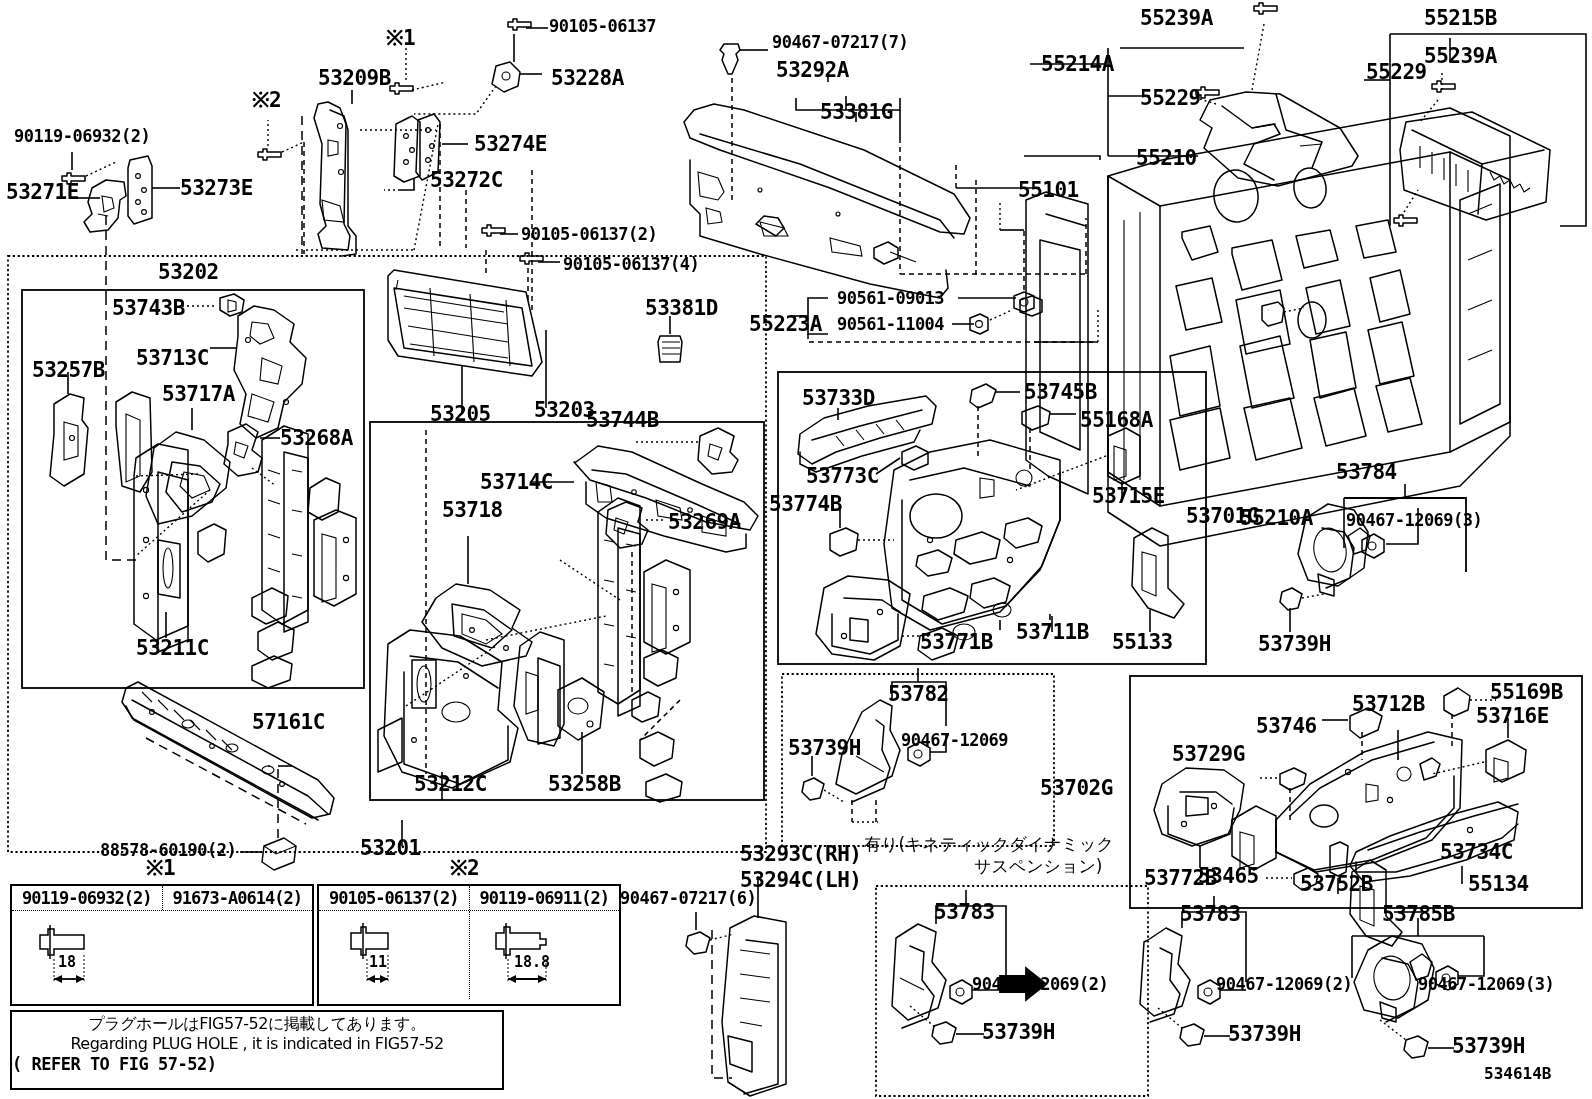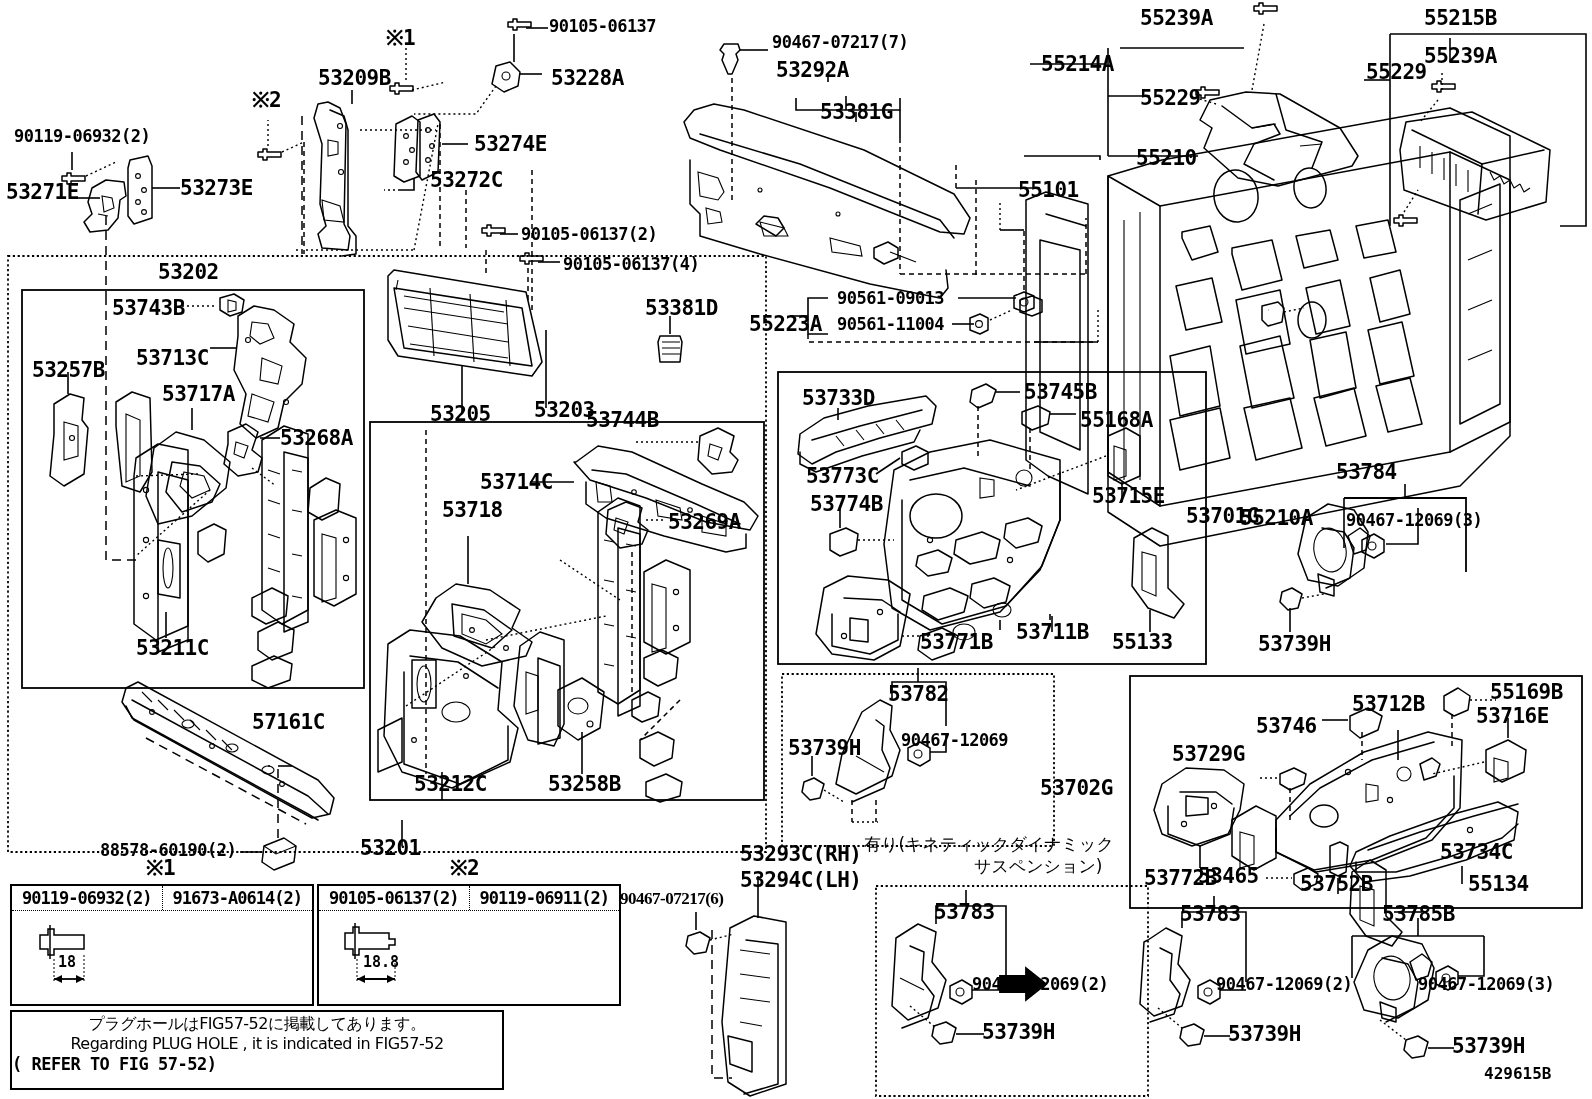--- a/index.html
+++ b/index.html
@@ -680,33 +680,33 @@
   <div class="lbl p" style="left:414px;top:774px;">53212C</div>
   <div class="lbl p" style="left:548px;top:774px;">53258B</div>
   <div class="lbl p" style="left:252px;top:712px;">57161C</div>
   <div class="lbl s" style="left:100px;top:842px;">88578-60190(2)</div>
   <div class="lbl p" style="left:360px;top:838px;">53201</div>
 
   <div class="lbl p" style="left:802px;top:388px;">53733D</div>
   <div class="lbl p" style="left:1024px;top:382px;">53745B</div>
   <div class="lbl p" style="left:1080px;top:410px;">55168A</div>
   <div class="lbl p" style="left:806px;top:466px;">53773C</div>
-  <div class="lbl p" style="left:810px;top:494px;">53774B</div>
+  <div class="lbl p" style="left:769px;top:494px;">53774B</div>
   <div class="lbl p" style="left:1092px;top:486px;">53715E</div>
   <div class="lbl p" style="left:920px;top:632px;">53771B</div>
   <div class="lbl p" style="left:1016px;top:622px;">53711B</div>
   <div class="lbl p" style="left:1112px;top:632px;">55133</div>
 
   <div class="lbl p" style="left:888px;top:684px;">53782</div>
   <div class="lbl s" style="left:901px;top:732px;">90467-12069</div>
   <div class="lbl p" style="left:788px;top:738px;">53739H</div>
 
   <div class="lbl p" style="left:740px;top:844px;">53293C(RH)</div>
   <div class="lbl p" style="left:740px;top:870px;">53294C(LH)</div>
-  <div class="lbl s" style="left:620px;top:890px;font-family:Liberation Serif, serif;">90467-07217(6)</div>
+  <div class="lbl s" style="left:620px;top:890px;">90467-07217(6)</div>
 
   <div class="lbl jp" style="left:864px;top:836px;">有り(キネティックダイナミック</div>
   <div class="lbl jp" style="left:974px;top:858px;">サスペンション)</div>
 
   <div class="lbl p" style="left:934px;top:902px;">53783</div>
   <div class="lbl s" style="left:972px;top:976px;">90467-12069(2)</div>
   <div class="lbl p" style="left:982px;top:1022px;">53739H</div>
 
   <div class="lbl p" style="left:1180px;top:904px;">53783</div>
   <div class="lbl s" style="left:1216px;top:976px;">90467-12069(2)</div>
@@ -750,32 +750,42 @@
 
   <div class="lbl p" style="left:450px;top:858px;">※2</div>
   <div class="tbl" id="tbl2" style="left:317px;top:884px;width:300px;height:118px;">
     <div class="hdr">
       <div class="hc" style="width:50%;">90105-06137(2)</div>
       <div class="hc" style="width:50%;">90119-06911(2)</div>
     </div>
     <div class="bdy" style="height:88px;">
       <div class="bc" style="width:50%;">
         <svg width="150" height="88" viewBox="0 0 150 88">
+          <path fill="none" stroke="#000" stroke-width="1.5" d="M32 22 h10 v-6 h5 v6 h22 v16 h-22 v6 h-5 v-6 h-10 z"></path>
+          <path fill="none" stroke="#000" stroke-width="1.5" d="M44 12 v36"></path>
+          <path fill="none" stroke="#000" stroke-width="1" stroke-dasharray="2 2" d="M48 48 v24 M69 44 v28"></path>
+          <path fill="none" stroke="#000" stroke-width="1.8" d="M48 68 h21"></path>
+          <path fill="#000" d="M48 68 l8 -4 v8z M69 68 l-8 -4 v8z"></path>
+        </svg>
+        <div class="dim" style="left:50px;top:42px;">11</div>
+      </div>
+      <div class="bc" style="width:50%;">
+        <svg width="150" height="88" viewBox="0 0 150 88">
           <path fill="none" stroke="#000" stroke-width="1.5" d="M26 22 h8 v-6 h6 v6 h30 v6 h6 v6 h-6 v4 h-30 v6 h-6 v-6 h-8 z"></path>
           <path fill="none" stroke="#000" stroke-width="1.5" d="M36 12 v36"></path>
           <path fill="none" stroke="#000" stroke-width="1" stroke-dasharray="2 2" d="M38 48 v24 M76 44 v28"></path>
           <path fill="none" stroke="#000" stroke-width="1.8" d="M38 68 h38"></path>
           <path fill="#000" d="M38 68 l8 -4 v8z M76 68 l-8 -4 v8z"></path>
         </svg>
         <div class="dim" style="left:44px;top:42px;">18.8</div>
       </div>
     </div>
   </div>
 
   <div class="notebox" style="left:10px;top:1010px;width:490px;height:76px;">
     <div class="lbl jps" style="position:relative;left:0;top:4px;text-align:center;width:100%;display:block;">プラグホールはFIG57-52に掲載してあります。</div>
     <div class="lbl jps" style="position:relative;left:0;top:8px;text-align:center;width:100%;display:block;">Regarding PLUG HOLE , it is indicated in FIG57-52</div>
     <div class="lbl s" style="position:relative;left:0;top:12px;text-align:left;width:100%;display:block;">( REFER TO FIG 57-52)</div>
   </div>
 
-  <div class="figid" style="left:1484px;top:1064px;">429615B</div>
+  <div class="figid" style="left:1484px;top:1064px;">534614B</div>
 
 </div>
 
 </body></html>

